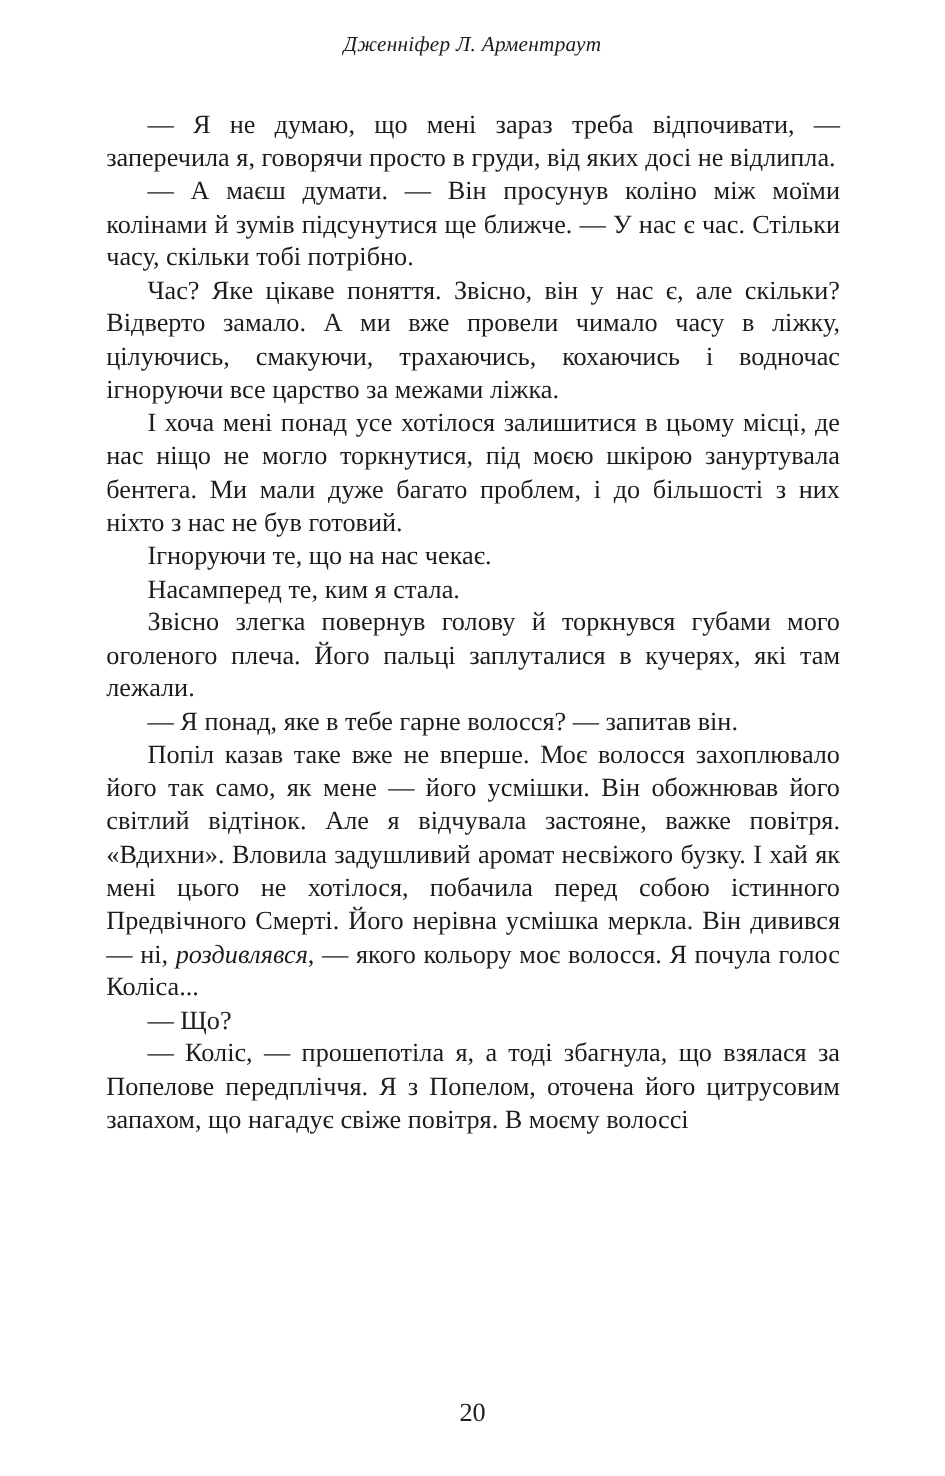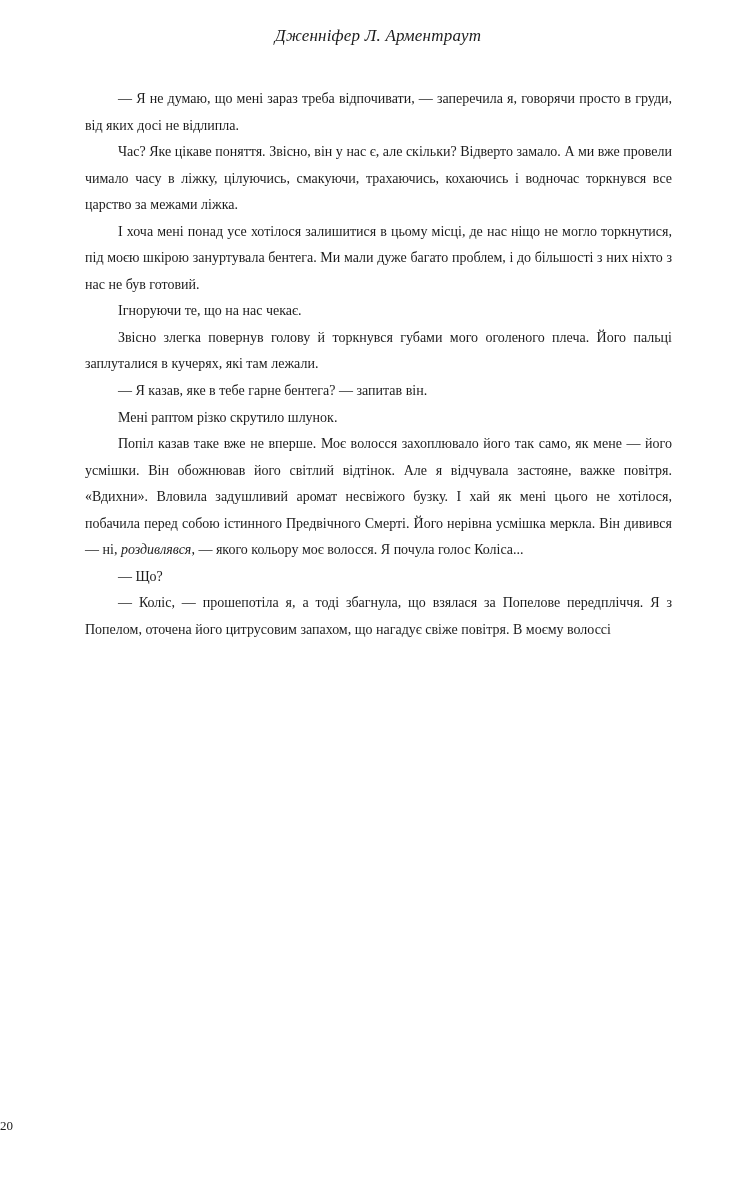--- a/index.html
+++ b/index.html
@@ -29,47 +29,49 @@
   }
   .body-text {
     position: absolute;
     top: 86px;
     left: 85px;
     width: 587px;
   }
   .body-text p {
     margin: 0;
     text-indent: 33px;
-    font-size: 14px;
+    font-size: 21px;
     line-height: 26.55px;
     text-align: justify;
   }
   .body-text em {
   }
   .page-number {
     position: absolute;
     top: 1118px;
     left: 0;
     width: 100%;
-    font-size: 13px;
+    text-align: center;
+    font-size: 21px;
   }
 </style>
 </head>
 <body>
 
 <div class="page">
   <div class="running-header">Дженніфер Л. Арментраут</div>
 
   <div class="body-text">
       <p><span>— Я не думаю, що мені зараз треба відпочивати, — заперечила я, говорячи просто в груди, від яких досі не відлипла.</span></p>
-      <p><span>Час? Яке цікаве поняття. Звісно, він у нас є, але скільки? Відверто замало. А ми вже провели чимало часу в ліжку, цілуючись, смакуючи, трахаючись, кохаючись і водночас торкнувся все царство за межами ліжка.</span></p>
+      <p><span>— А маєш думати. — Він просунув коліно між моїми колінами й зумів підсунутися ще ближче. — У нас є час. Стільки часу, скільки тобі потрібно.</span></p>
+      <p><span>Час? Яке цікаве поняття. Звісно, він у нас є, але скільки? Відверто замало. А ми вже провели чимало часу в ліжку, цілуючись, смакуючи, трахаючись, кохаючись і водночас ігноруючи все царство за межами ліжка.</span></p>
       <p><span>І хоча мені понад усе хотілося залишитися в цьому місці, де нас ніщо не могло торкнутися, під моєю шкірою зануртувала бентега. Ми мали дуже багато проблем, і до більшості з них ніхто з нас не був готовий.</span></p>
       <p><span>Ігноруючи те, що на нас чекає.</span></p>
+      <p><span>Насамперед те, ким я стала.</span></p>
       <p><span>Звісно злегка повернув голову й торкнувся губами мого оголеного плеча. Його пальці заплуталися в кучерях, які там лежали.</span></p>
-      <p><span>— Я казав, яке в тебе гарне бентега? — запитав він.</span></p>
-      <p><span>Мені раптом різко скрутило шлунок.</span></p>
+      <p><span>— Я понад, яке в тебе гарне волосся? — запитав він.</span></p>
       <p><span>Попіл казав таке вже не вперше. Моє волосся захоплювало його так само, як мене — його усмішки. Він обожнював його світлий відтінок. Але я відчувала застояне, важке повітря. «Вдихни». Вловила задушливий аромат несвіжого бузку. І хай як мені цього не хотілося, побачила перед собою істинного Предвічного Смерті. Його нерівна усмішка меркла. Він дивився — ні, </span><em>роздивлявся</em><span>, — якого кольору моє волосся. Я почула голос Коліса...</span></p>
       <p><span>— Що?</span></p>
       <p><span>— Коліс, — прошепотіла я, а тоді збагнула, що взялася за Попелове передпліччя. Я з Попелом, оточена його цитрусовим запахом, що нагадує свіже повітря. В моєму волоссі</span></p>
     </div>
 
   <div class="page-number">20</div>
 </div>
 
 </body></html>

